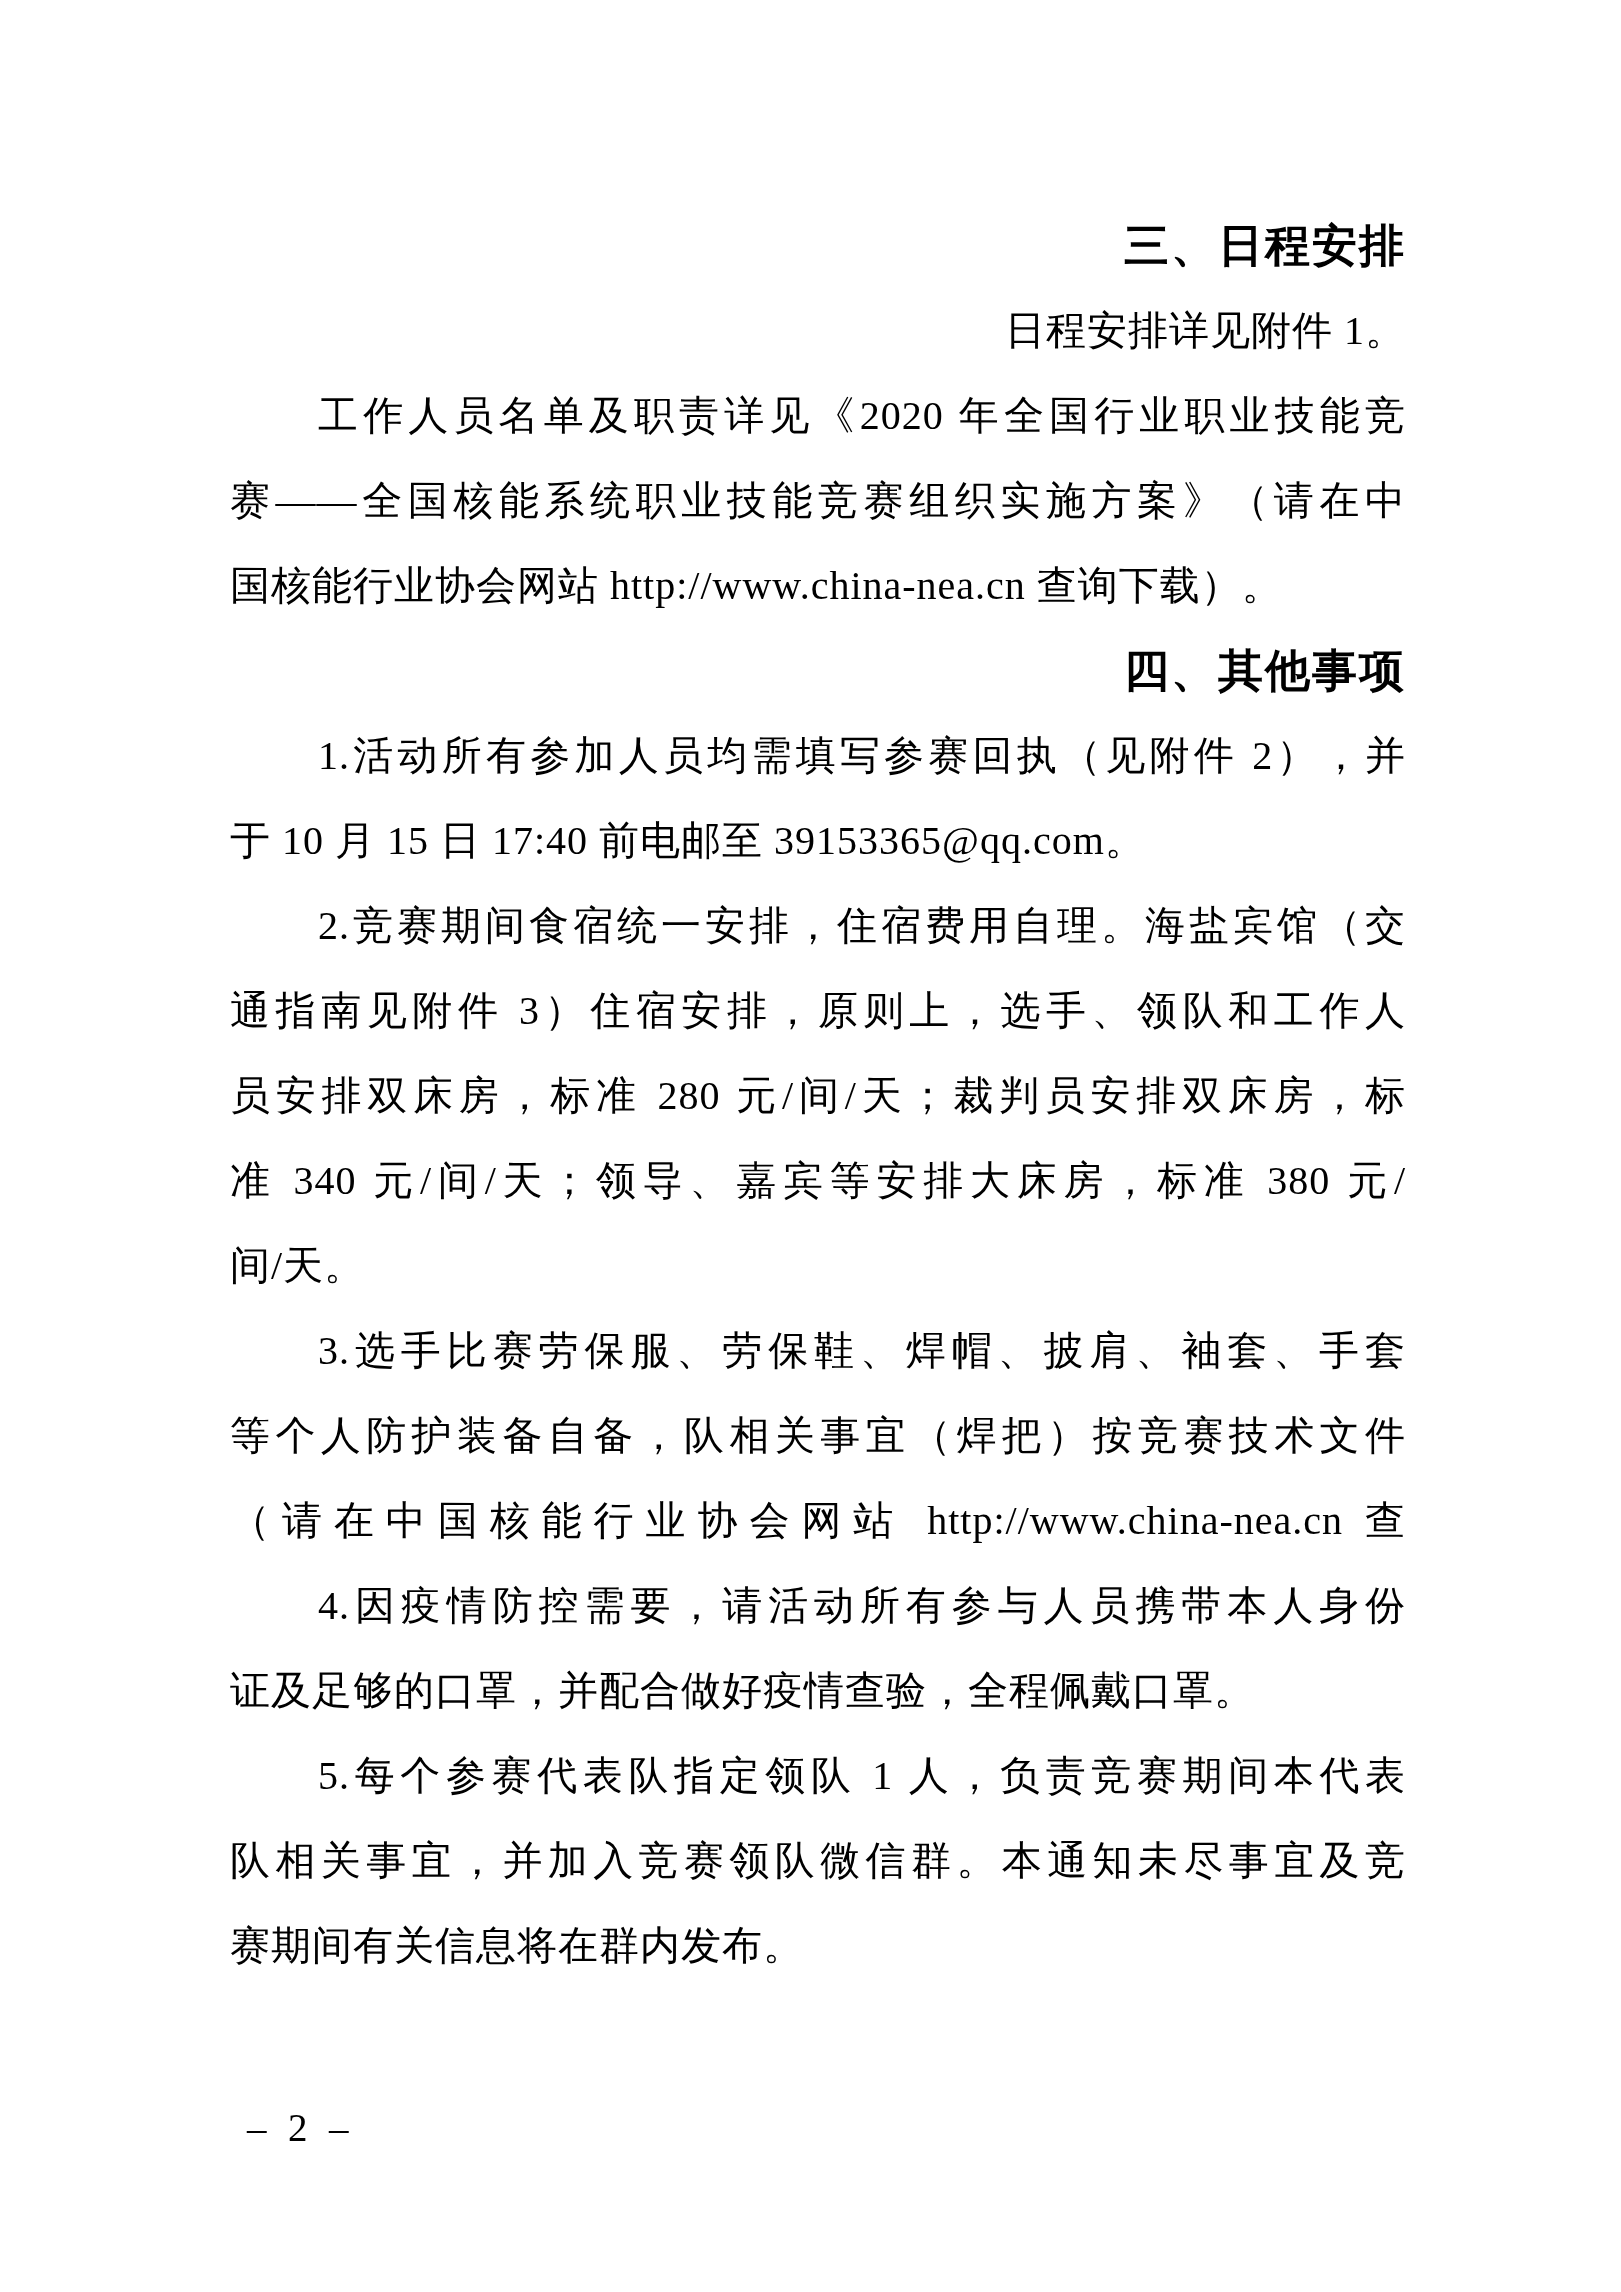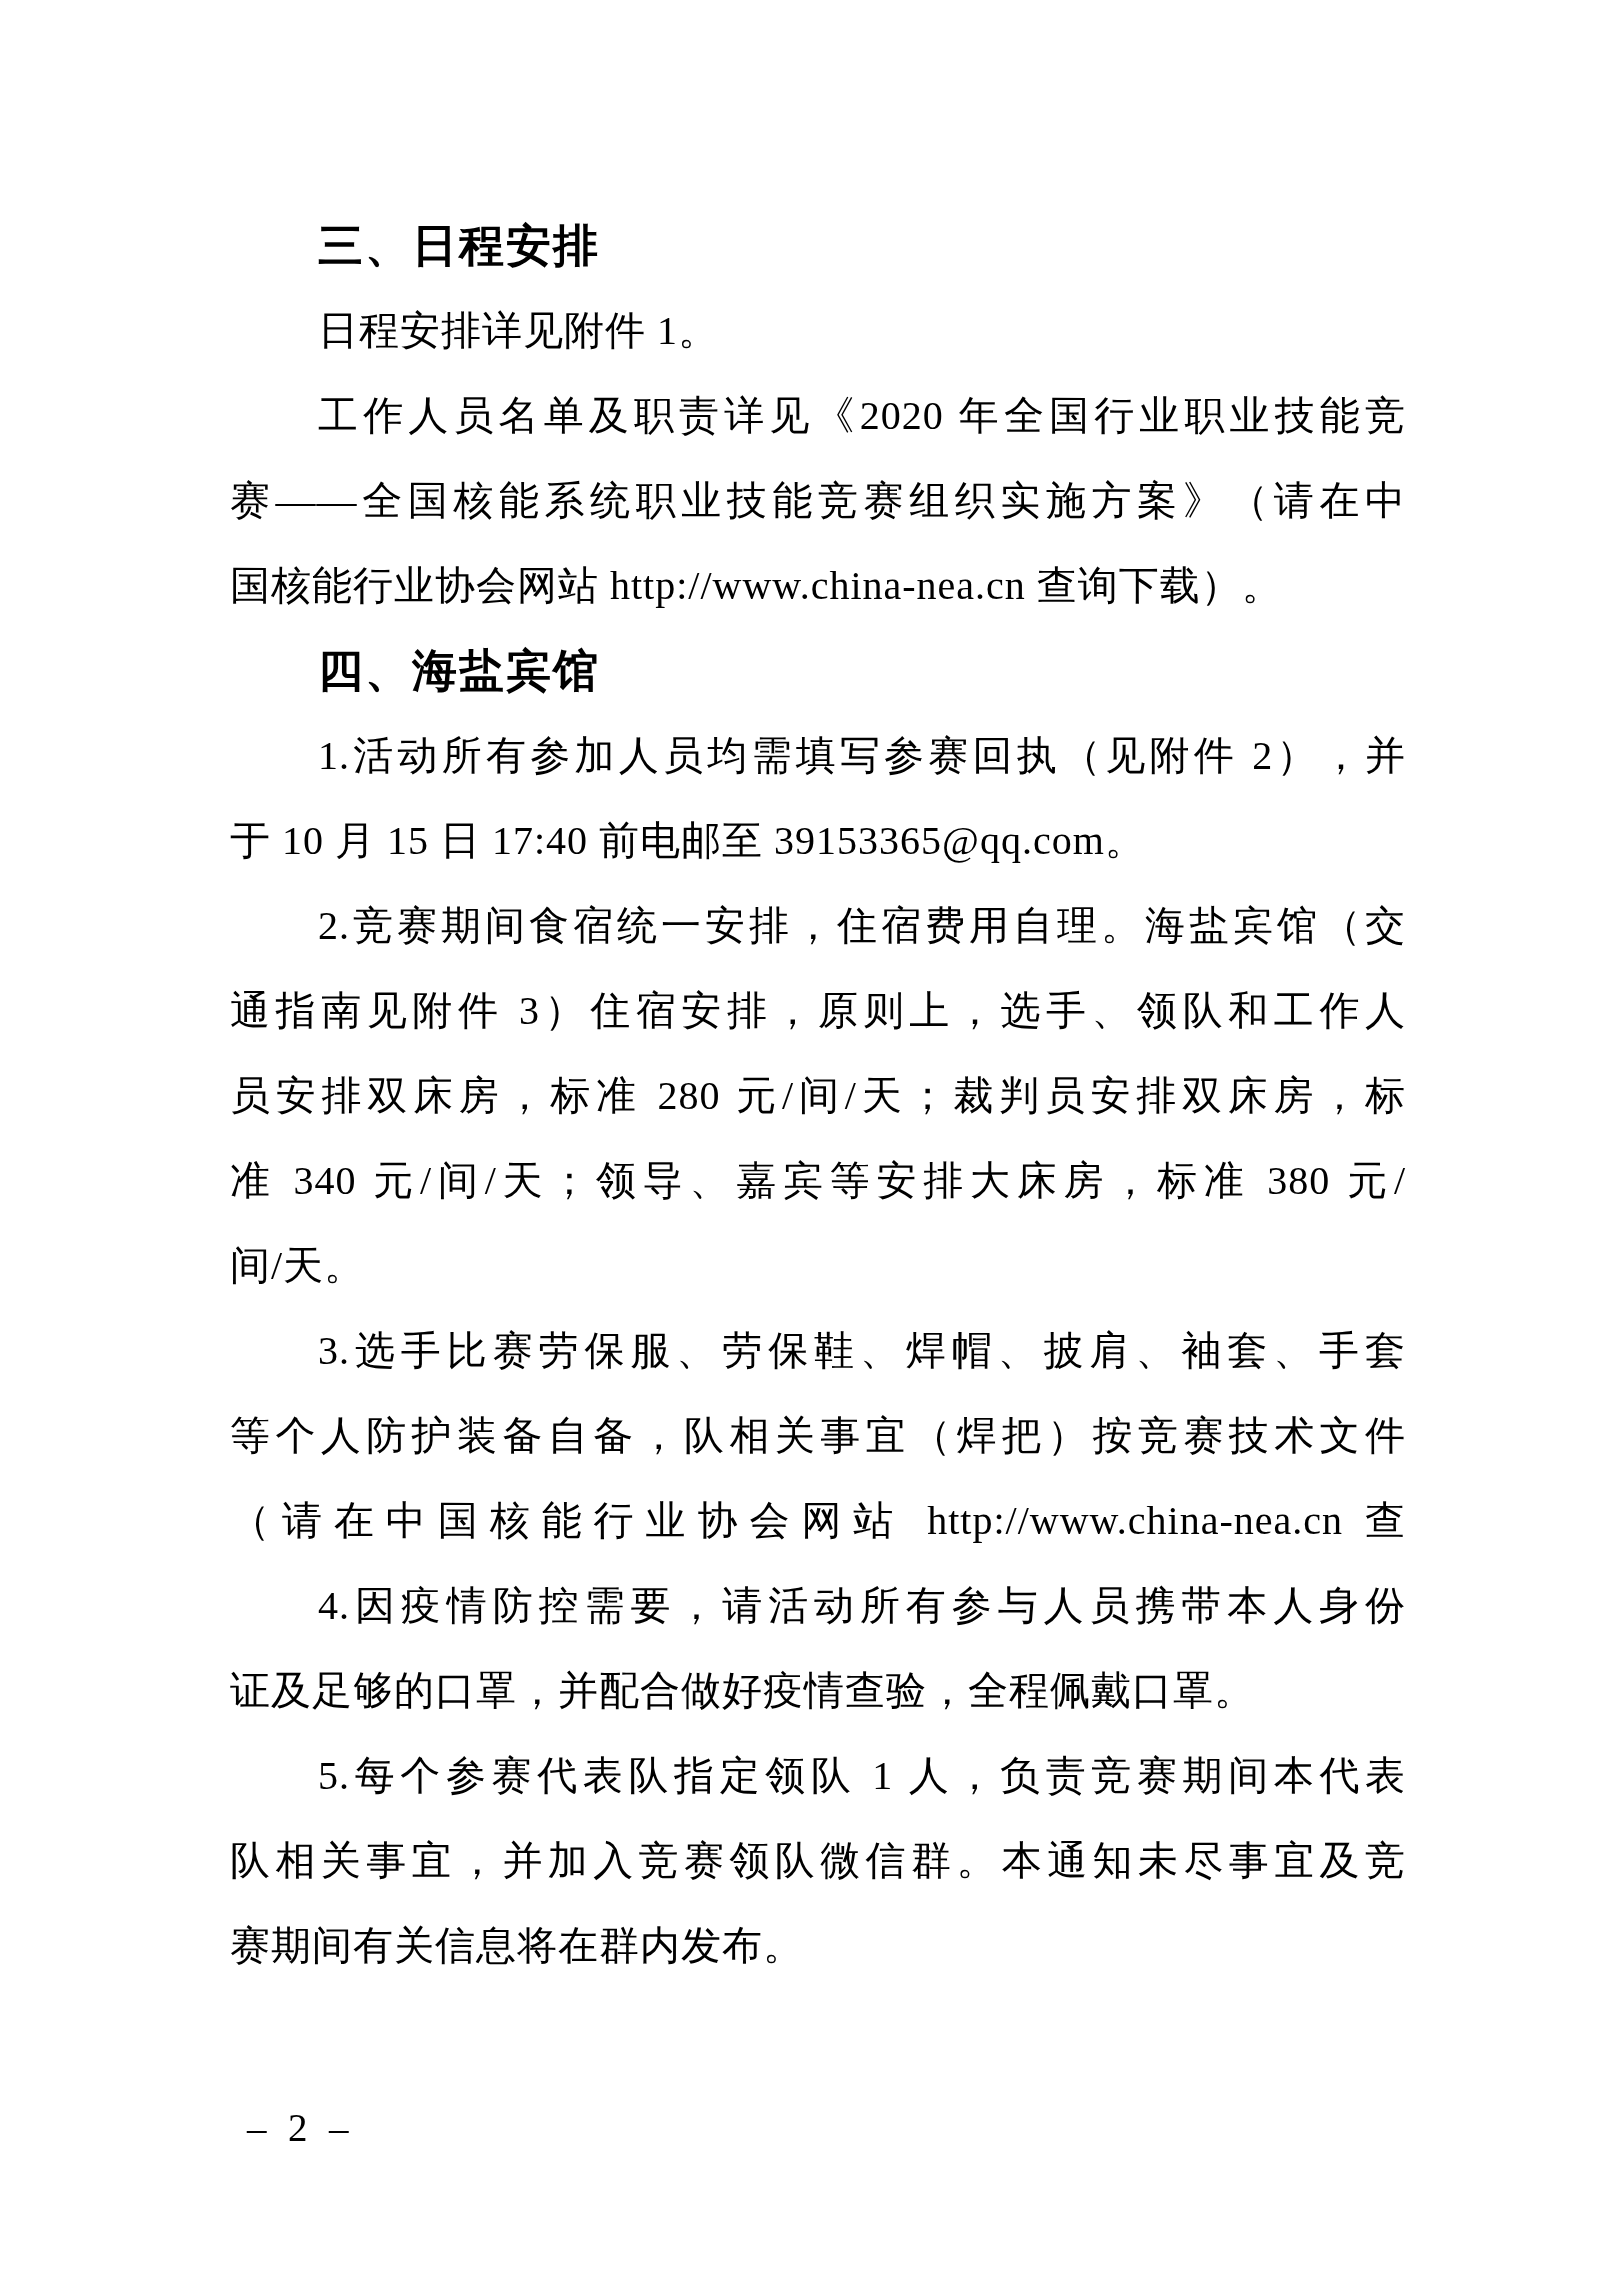--- a/index.html
+++ b/index.html
@@ -37,20 +37,21 @@
     overflow: hidden;
     text-align: left;
     letter-spacing: 1px;
   }
   .line.justify {
     text-align: justify;
     text-align-last: justify;
   }
   .line.indent {
     text-indent: 88px;
+    text-align: right;
   }
   .line.heading {
     font-family: "Liberation Sans", "DejaVu Sans", sans-serif;
     font-weight: 700;
     font-size: 45px;
     letter-spacing: 2px;
   }
   .page-footer {
     position: absolute;
     left: 247px;
@@ -66,21 +67,21 @@
 </head>
 <body>
 
 <div class="page">
   <div class="doc-body">
       <div class="line heading indent">三、日程安排</div>
       <div class="line indent">日程安排详见附件 1。</div>
       <div class="line indent justify">工作人员名单及职责详见《2020 年全国行业职业技能竞</div>
       <div class="line justify">赛——全国核能系统职业技能竞赛组织实施方案》（请在中</div>
       <div class="line">国核能行业协会网站 http://www.china-nea.cn 查询下载）。</div>
-      <div class="line heading indent">四、海盐宾馆</div>
+      <div class="line heading indent">四、其他事项</div>
       <div class="line indent justify">1.活动所有参加人员均需填写参赛回执（见附件 2），并</div>
       <div class="line">于 10 月 15 日 17:40 前电邮至 39153365@qq.com。</div>
       <div class="line indent justify">2.竞赛期间食宿统一安排，住宿费用自理。海盐宾馆（交</div>
       <div class="line justify">通指南见附件 3）住宿安排，原则上，选手、领队和工作人</div>
       <div class="line justify">员安排双床房，标准 280 元/间/天；裁判员安排双床房，标</div>
       <div class="line justify">准 340 元/间/天；领导、嘉宾等安排大床房，标准 380 元/</div>
       <div class="line">间/天。</div>
       <div class="line indent justify">3.选手比赛劳保服、劳保鞋、焊帽、披肩、袖套、手套</div>
       <div class="line justify">等个人防护装备自备，队相关事宜（焊把）按竞赛技术文件</div>
       <div class="line justify">（请在中国核能行业协会网站 http://www.china-nea.cn 查</div>

